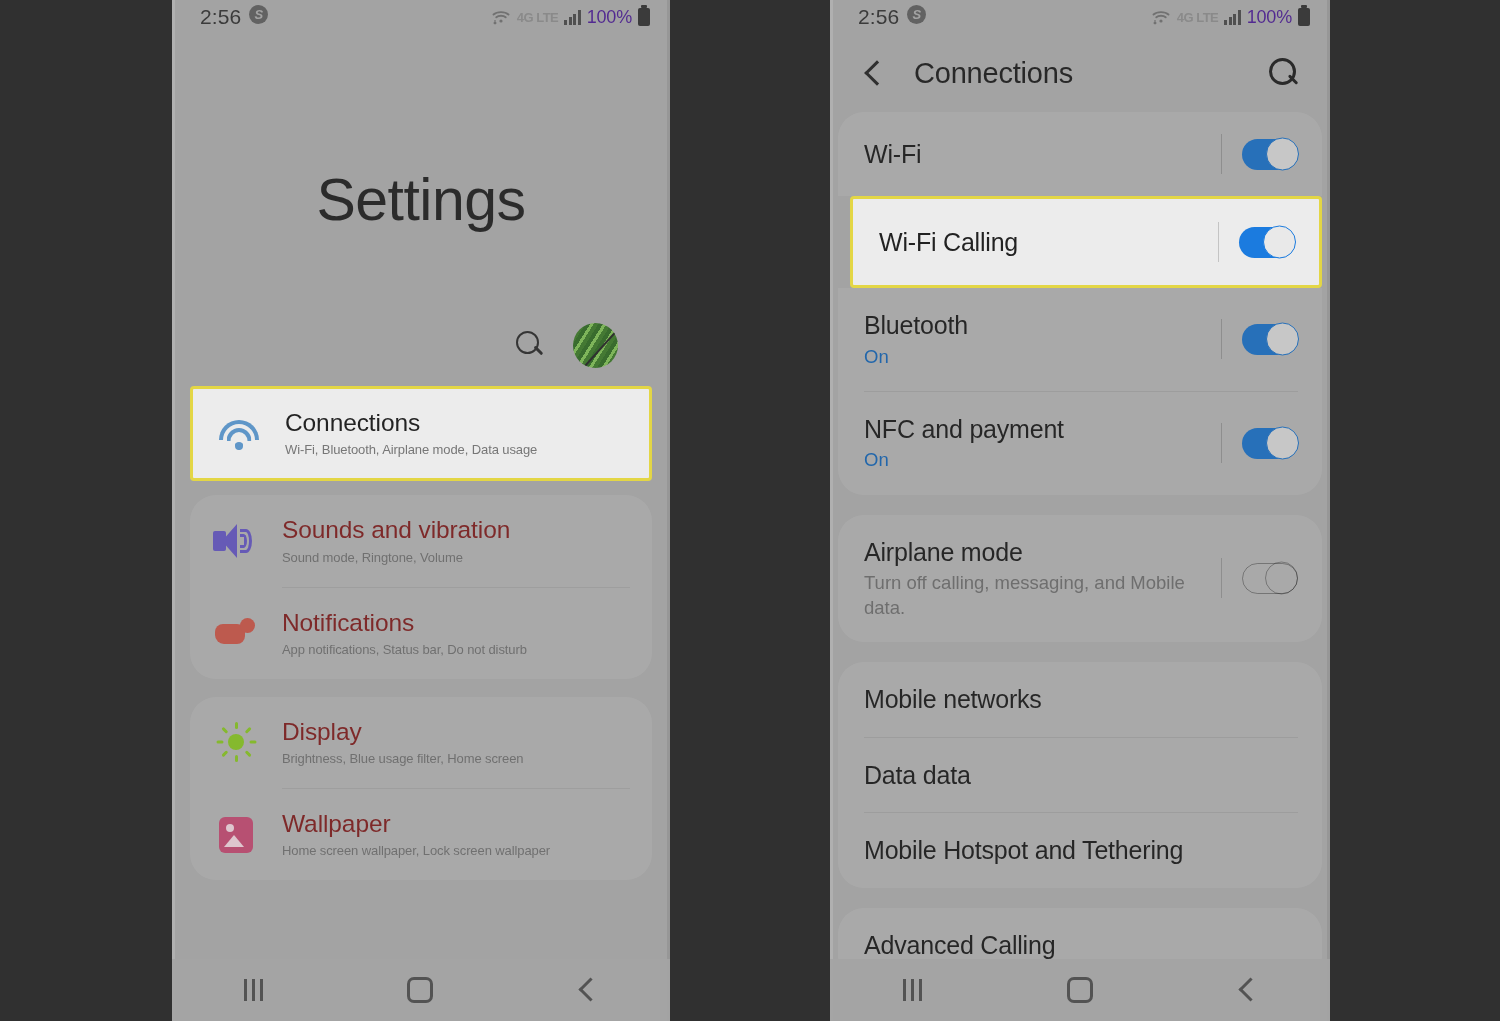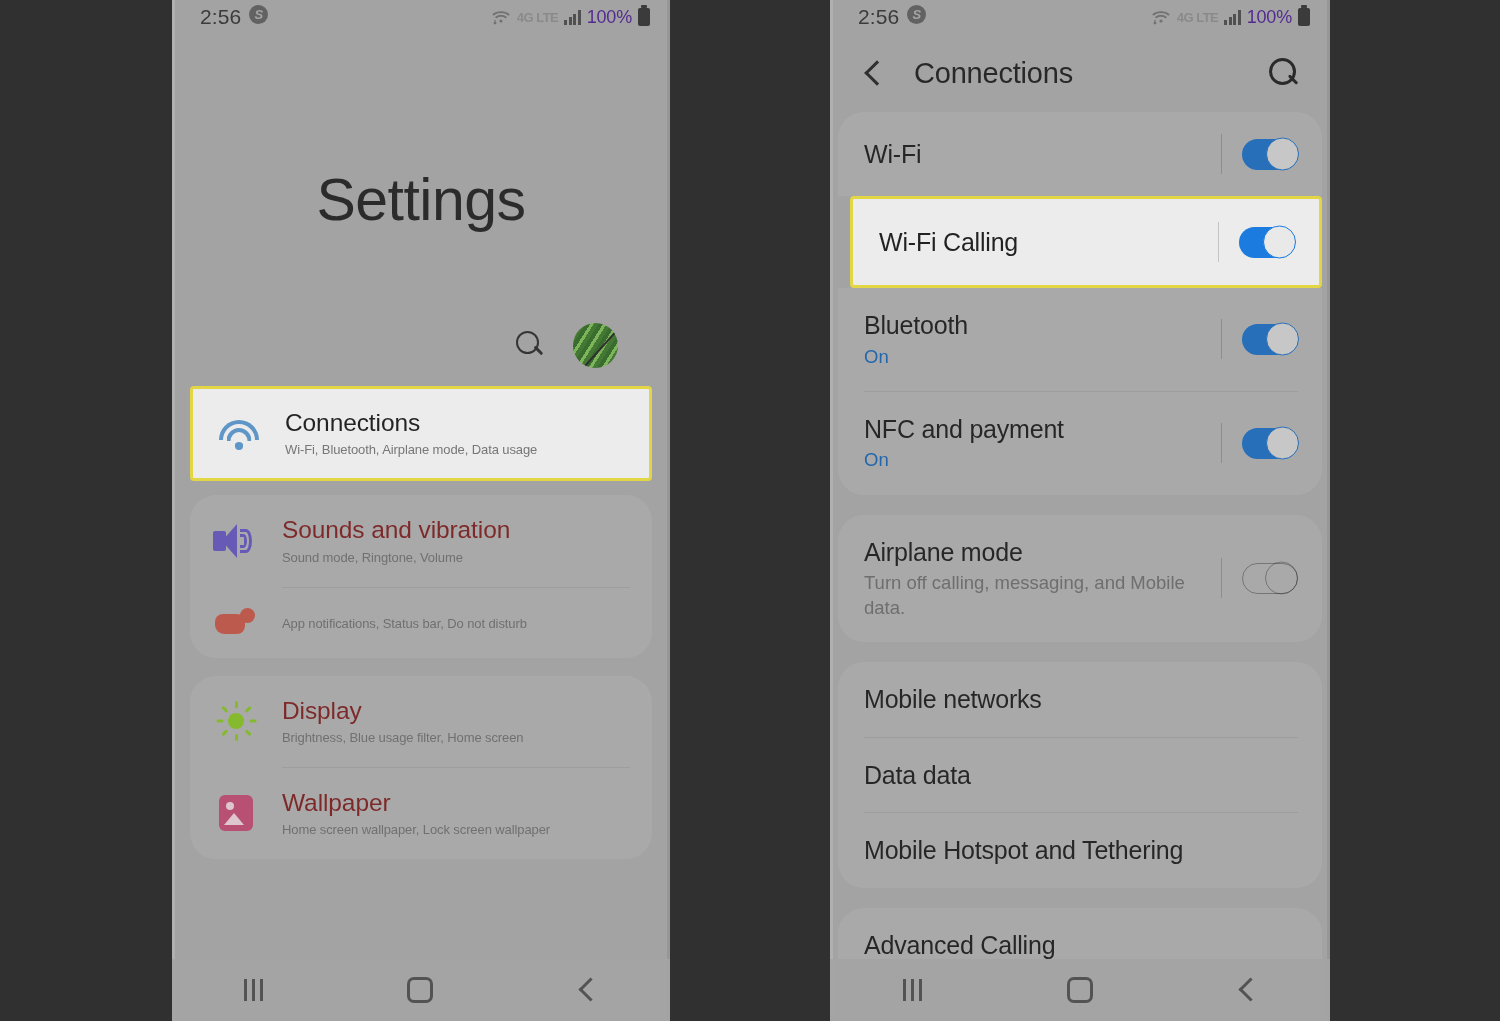--- a/index.html
+++ b/index.html
@@ -266,20 +266,21 @@
         </div>
         <div class="divider"></div>
         <div class="row">
           <div class="ic">
             <span class="notif-ic">
                 <span class="b"></span>
                 <span class="d"></span>
               </span>
           </div>
           <div class="txt">
+            <div class="ttl">Notifications</div>
             <div class="sub">App notifications, Status bar, Do not disturb</div>
           </div>
         </div>
       </div>
 
       <div class="card">
         <div class="row">
           <div class="ic">
             <span class="sun-ic" id="sunicon">
                 <span class="c"></span>

